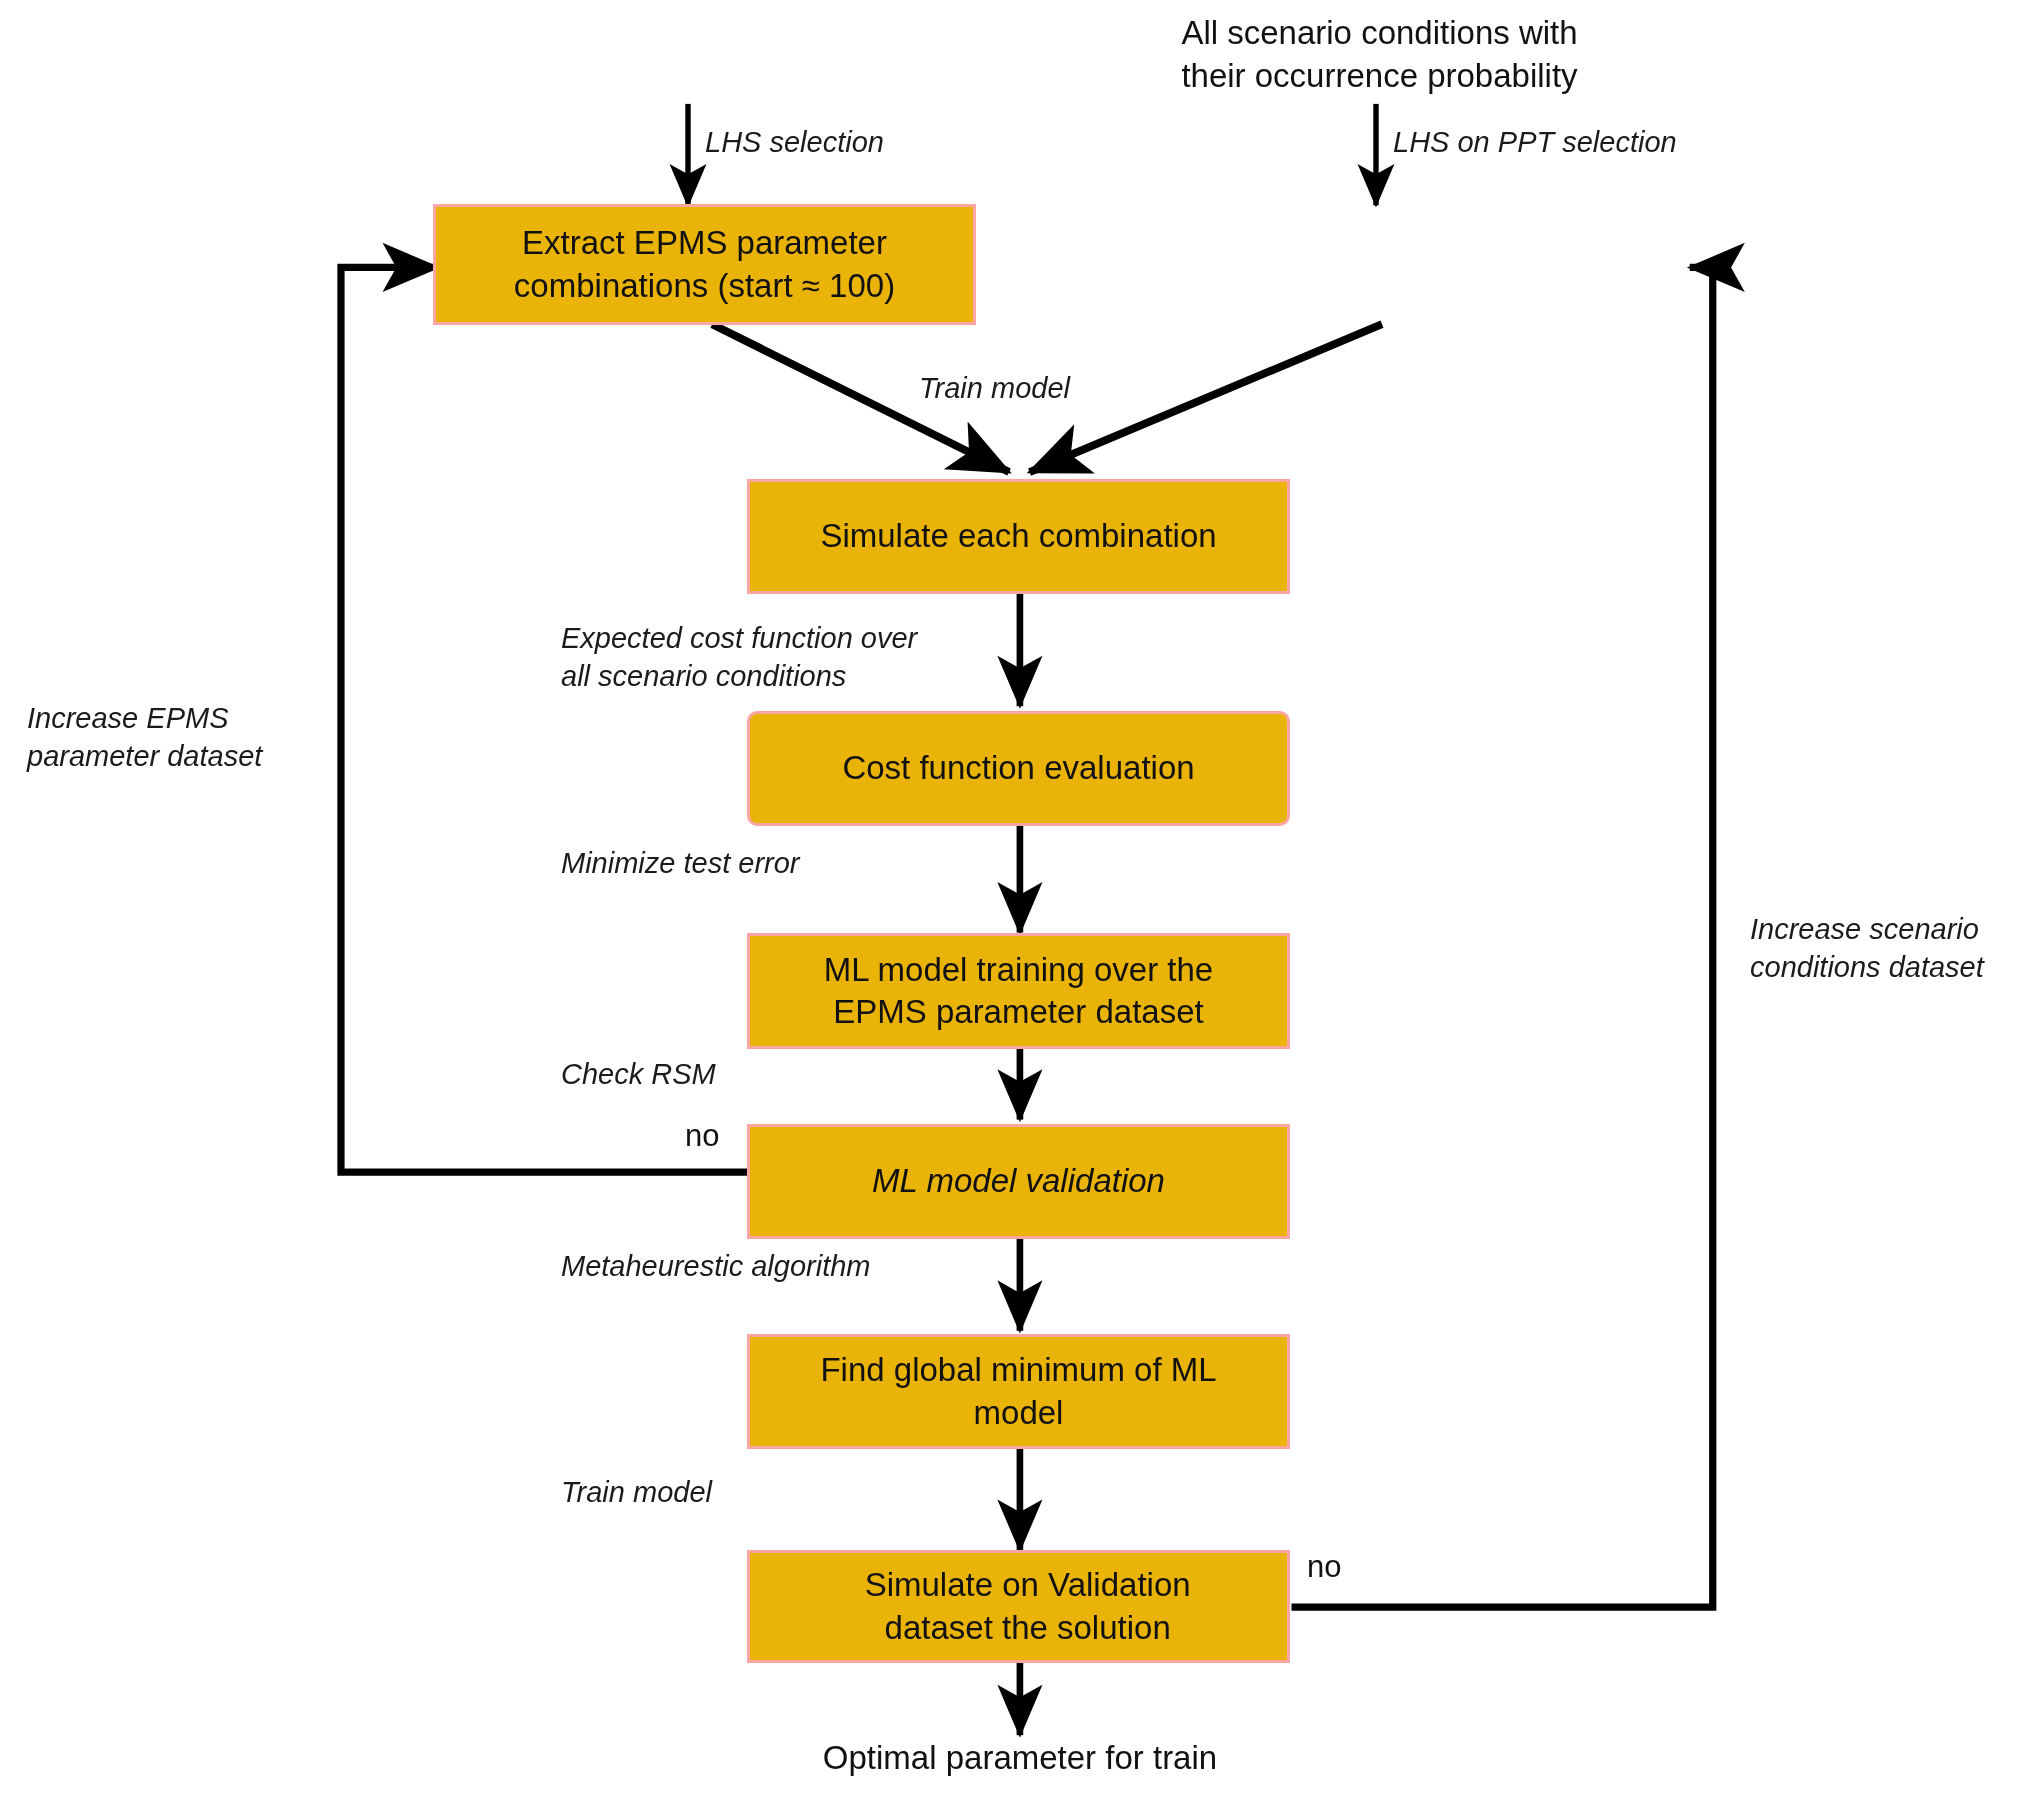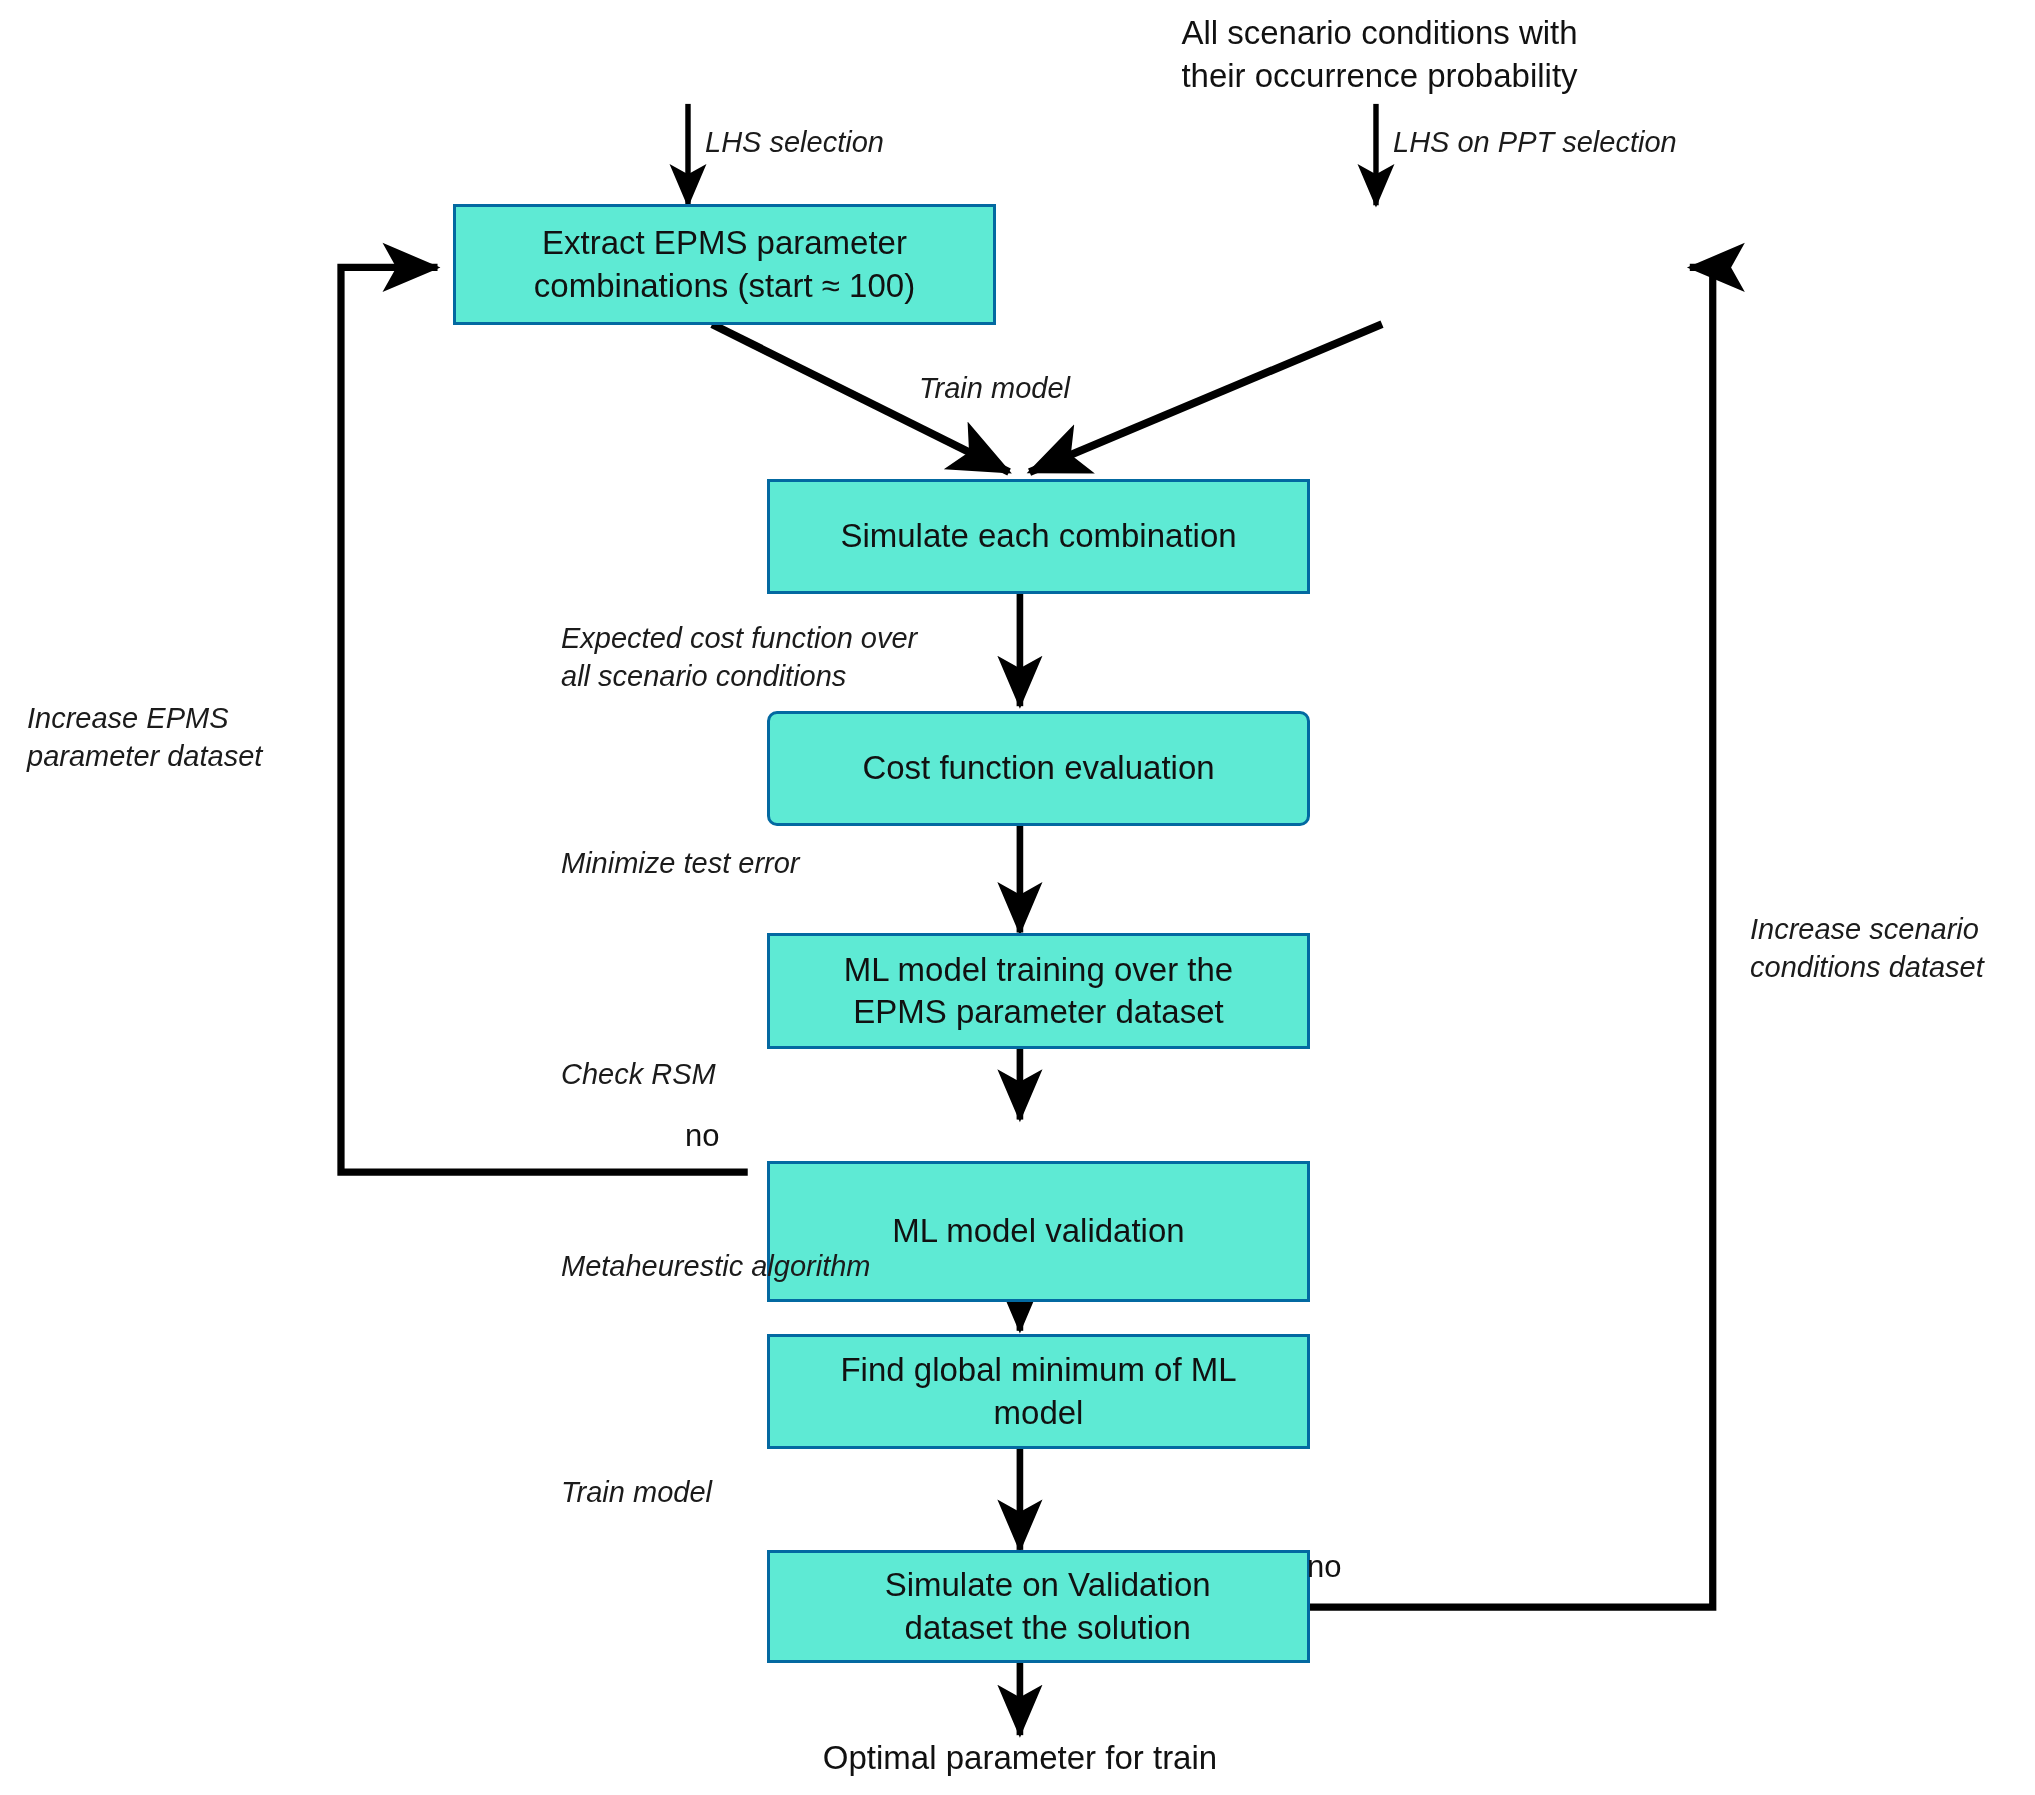--- a/index.html
+++ b/index.html
@@ -11,33 +11,32 @@
     width:2035px;
     height:1795px;
     background:#ffffff;
     overflow:hidden;
   }
 
   
   .node{
     position:absolute;
     box-sizing:border-box;
-    border:3px solid #0369a1;
-    background:#5eead4;
+    border:3px solid #fca5a5;
+    background:#eab308;
     display:flex;
     align-items:center;
     justify-content:center;
     text-align:center;
     font-size:33px;
     line-height:1.28;
     color:#111111;
     padding:2.4px 9.7px;
     white-space:pre-line;
     z-index:4;
-    margin-left:20px;
   }
 
   
   .plain{
     position:absolute;
     text-align:center;
     font-size:33px;
     line-height:1.3;
     color:#111111;
     white-space:pre-line;
@@ -141,21 +140,21 @@
 combinations (start ≈ 100)</div>
 
 
   <div class="node" style="left:747px; top:479px; width:543px; height:115px;">Simulate each combination</div>
 
   <div class="node" style="left:747px; top:711px; width:543px; height:115px;border-radius:10px;">Cost function evaluation</div>
 
   <div class="node" style="left:747px; top:933px; width:543px; height:116px;">ML model training over the
 EPMS parameter dataset</div>
 
-  <div class="node" style="left:747px; top:1161px; width:543px; height:141px;">ML model validation</div>
+  <div class="node" style="left:747px; top:1124px; width:543px; height:115px;font-style:italic;">ML model validation</div>
 
   <div class="node" style="left:747px; top:1334px; width:543px; height:115px;">Find global minimum of ML
 model</div>
 
   <div class="node" style="left:747px; top:1550px; width:543px; height:113px;padding-left:28px;">Simulate on Validation
 dataset the solution</div>
 
   <div class="plain" style="left:718px; top:1737px; width:604px;">Optimal parameter for train</div>
 
 </div>

